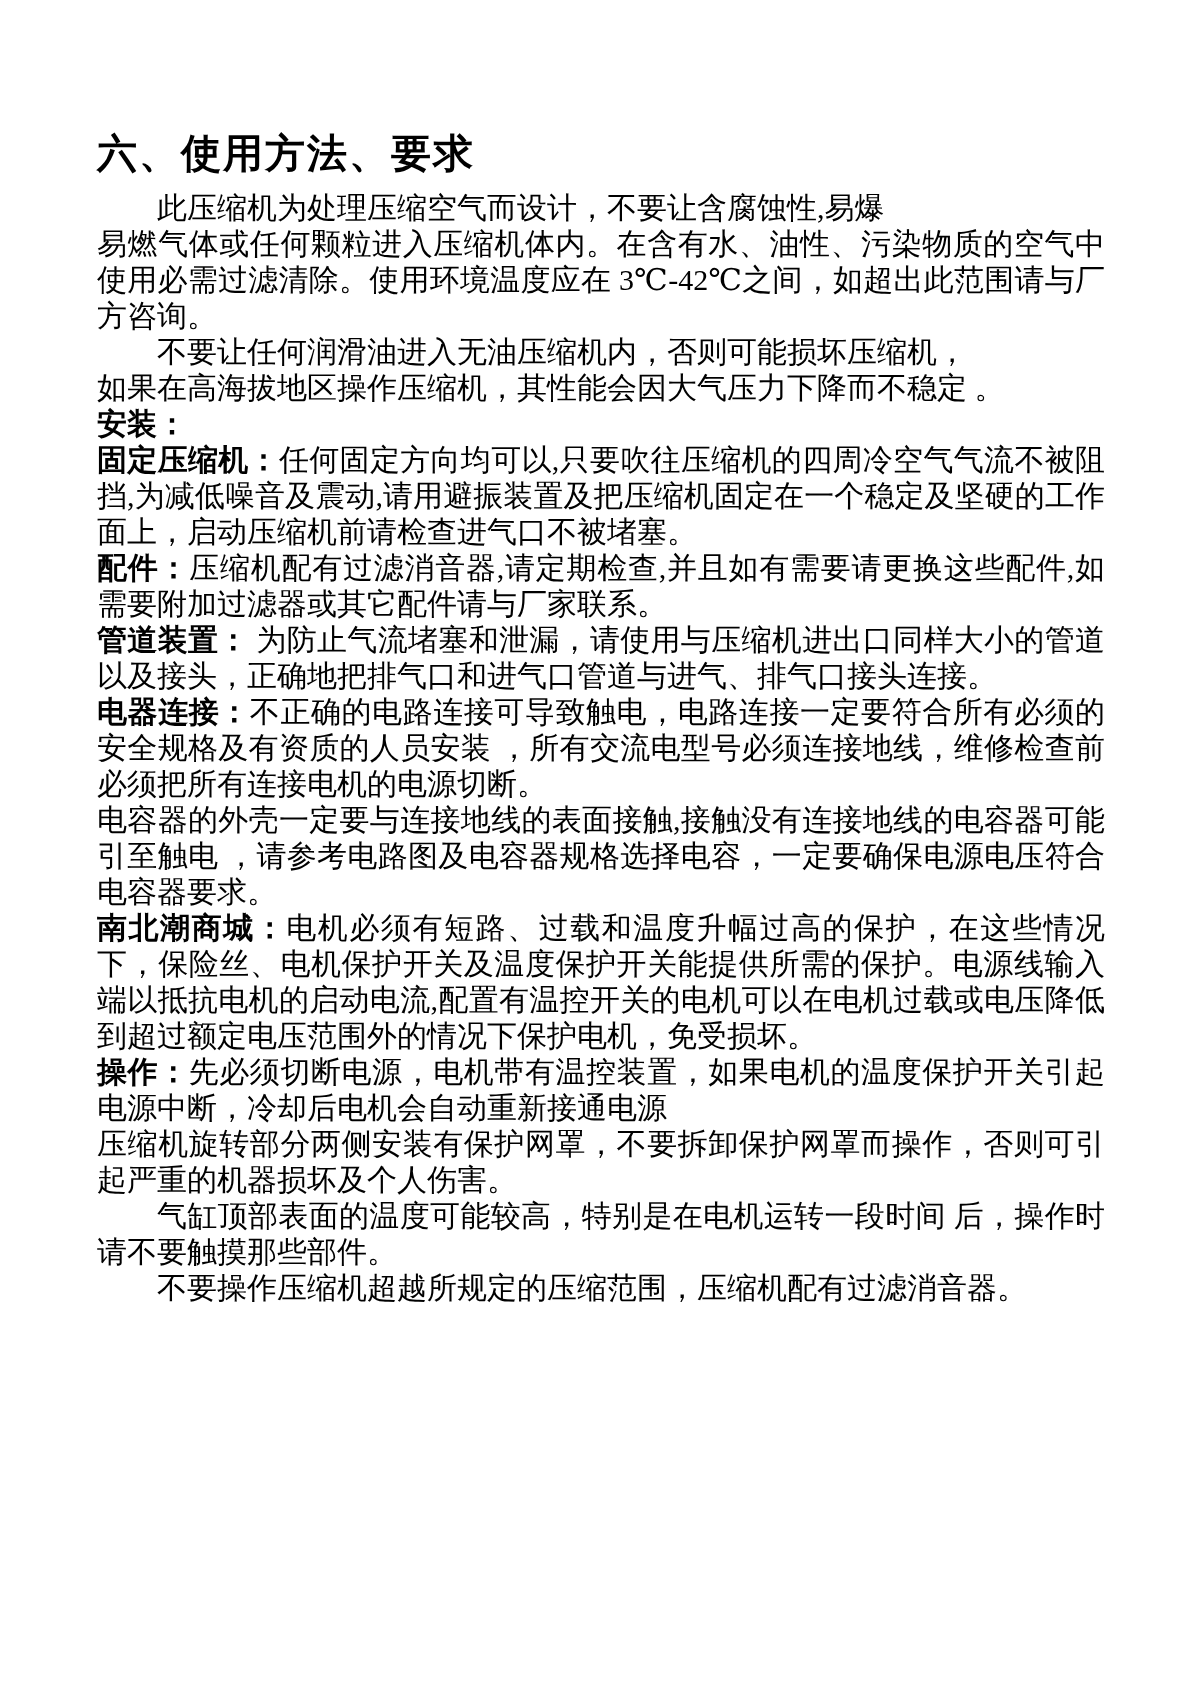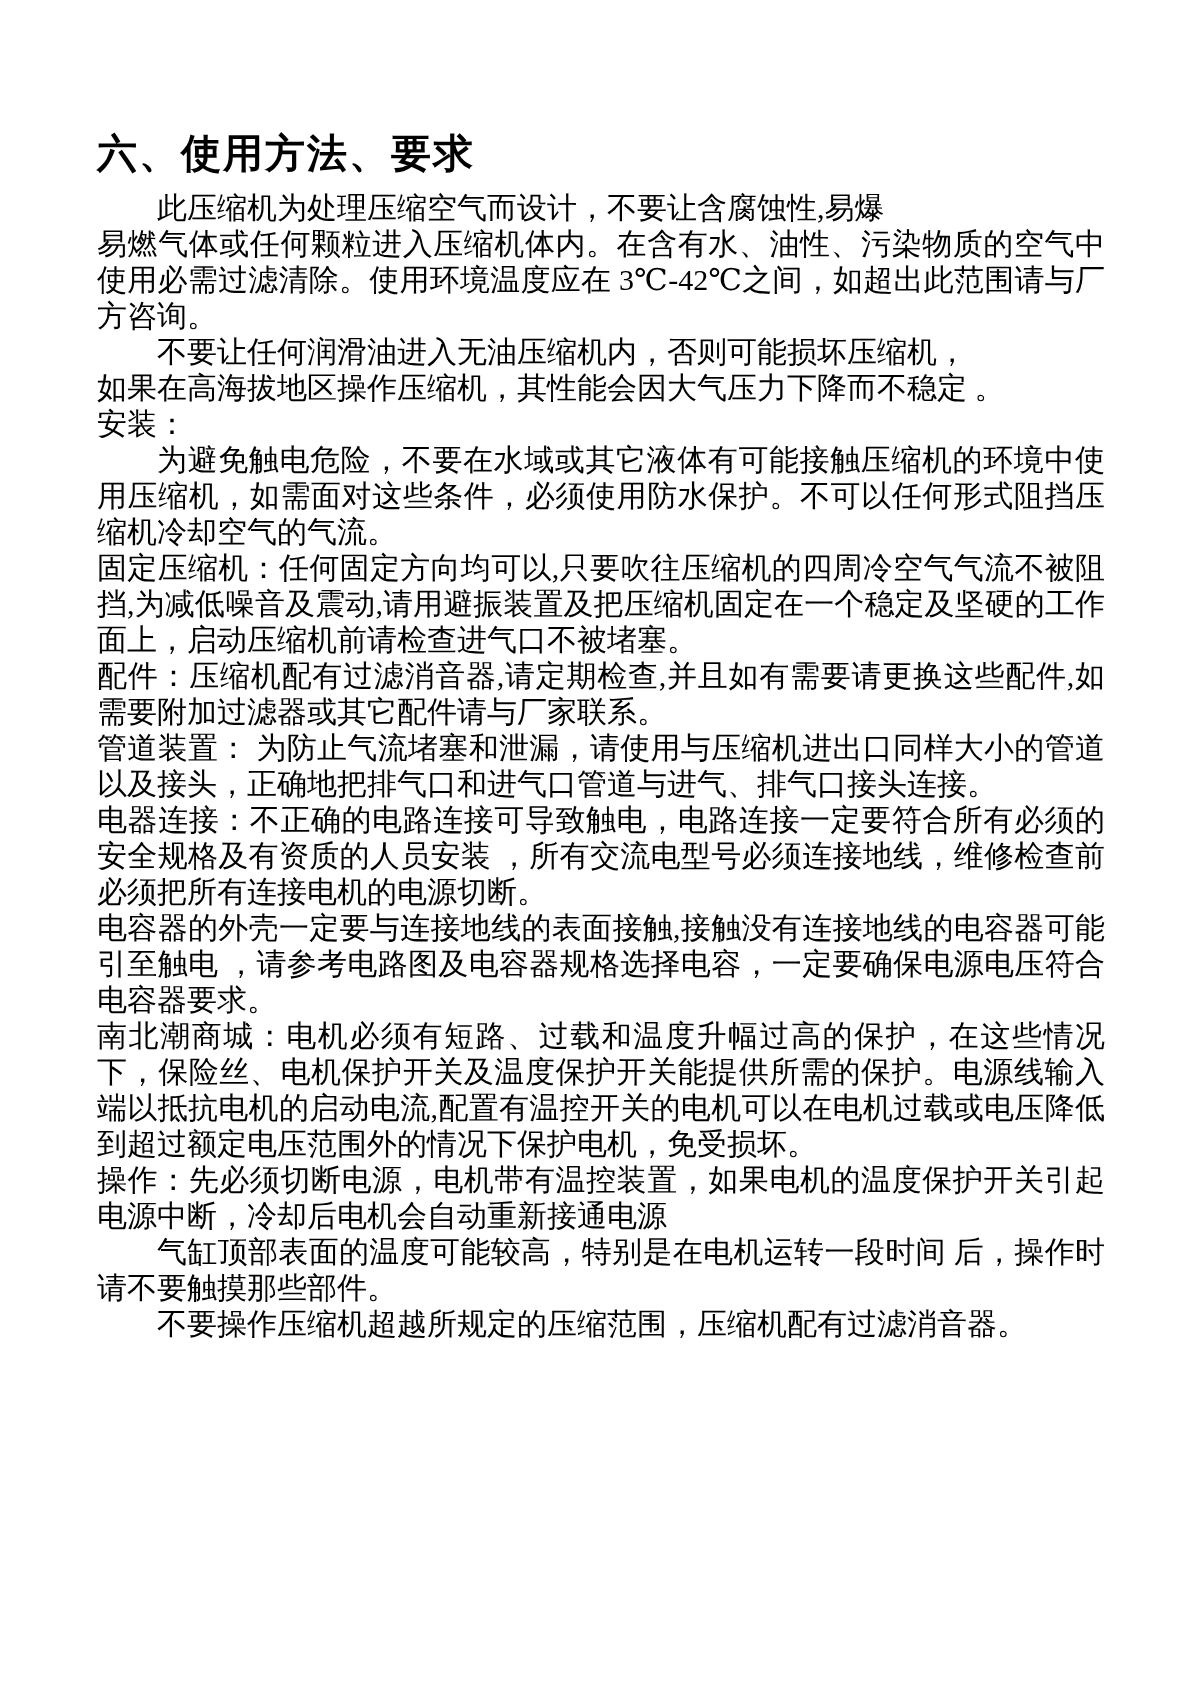--- a/index.html
+++ b/index.html
@@ -26,21 +26,21 @@
     letter-spacing: 2px;
     margin-bottom: 12px;
   }
   .para {
     font-size: 30px;
     line-height: 36px;
     white-space: pre-line;
     text-align: justify;
   }
   .para.indent { text-indent: 2em; }
-  .lead { font-weight: normal; }
+  .lead { font-weight: bold; }
   .heading-line { font-weight: bold; }
   .footer {
     text-align: right;
     font-size: 29px;
     line-height: 36px;
     margin-top: 95px;
     font-weight: bold;
   }
   .footer .sep { padding: 0 10px; font-weight: normal; }
 </style>
@@ -52,36 +52,36 @@
   <h1 class="title">六、使用方法、要求</h1>
 
   <p class="para indent">此压缩机为处理压缩空气而设计，不要让含腐蚀性,易爆
 易燃气体或任何颗粒进入压缩机体内。在含有水、油性、污染物质的空气中使用必需过滤清除。使用环境温度应在 3℃-42℃之间，如超出此范围请与厂方咨询。</p>
 
   <p class="para indent">不要让任何润滑油进入无油压缩机内，否则可能损坏压缩机，
 如果在高海拔地区操作压缩机，其性能会因大气压力下降而不稳定 。</p>
 
   <p class="para heading-line"><strong class="lead">安装：</strong></p>
 
-  <p class="para indent">为避免触电危险，不要在水域或其它液体有可能接触压缩机的环境中使用压缩机，如需面对这些条件，必须使用防水保护。不可以任何形式阻挡压缩机冷却空气的气流。</p>
 
   <p class="para"><strong class="lead">固定压缩机：</strong><span>任何固定方向均可以,只要吹往压缩机的四周冷空气气流不被阻挡,为减低噪音及震动,请用避振装置及把压缩机固定在一个稳定及坚硬的工作面上，启动压缩机前请检查进气口不被堵塞。</span></p>
 
   <p class="para"><strong class="lead">配件：</strong><span>压缩机配有过滤消音器,请定期检查,并且如有需要请更换这些配件,如需要附加过滤器或其它配件请与厂家联系。</span></p>
 
   <p class="para"><strong class="lead">管道装置：</strong><span> 为防止气流堵塞和泄漏，请使用与压缩机进出口同样大小的管道以及接头，正确地把排气口和进气口管道与进气、排气口接头连接。</span></p>
 
   <p class="para"><strong class="lead">电器连接：</strong><span>不正确的电路连接可导致触电，电路连接一定要符合所有必须的安全规格及有资质的人员安装 ，所有交流电型号必须连接地线，维修检查前必须把所有连接电机的电源切断。</span></p>
 
   <p class="para">电容器的外壳一定要与连接地线的表面接触,接触没有连接地线的电容器可能引至触电 ，请参考电路图及电容器规格选择电容，一定要确保电源电压符合电容器要求。</p>
 
   <p class="para"><strong class="lead">南北潮商城：</strong><span>电机必须有短路、过载和温度升幅过高的保护，在这些情况下，保险丝、电机保护开关及温度保护开关能提供所需的保护。电源线输入端以抵抗电机的启动电流,配置有温控开关的电机可以在电机过载或电压降低到超过额定电压范围外的情况下保护电机，免受损坏。</span></p>
 
   <p class="para"><strong class="lead">操作：</strong><span>先必须切断电源，电机带有温控装置，如果电机的温度保护开关引起电源中断，冷却后电机会自动重新接通电源</span></p>
 
+  <p class="para">压缩机旋转部分两侧安装有保护网罩，不要拆卸保护网罩而操作，否则可引起严重的机器损坏及个人伤害。</p>
 
   <p class="para indent">气缸顶部表面的温度可能较高，特别是在电机运转一段时间 后，操作时请不要触摸那些部件。</p>
 
   <p class="para indent">不要操作压缩机超越所规定的压缩范围，压缩机配有过滤消音器。</p>
 
   <div class="footer">
     <span>南北潮商城</span><span class="sep">|</span><span>www.nbchao.com</span>
   </div>
 
 </div>

